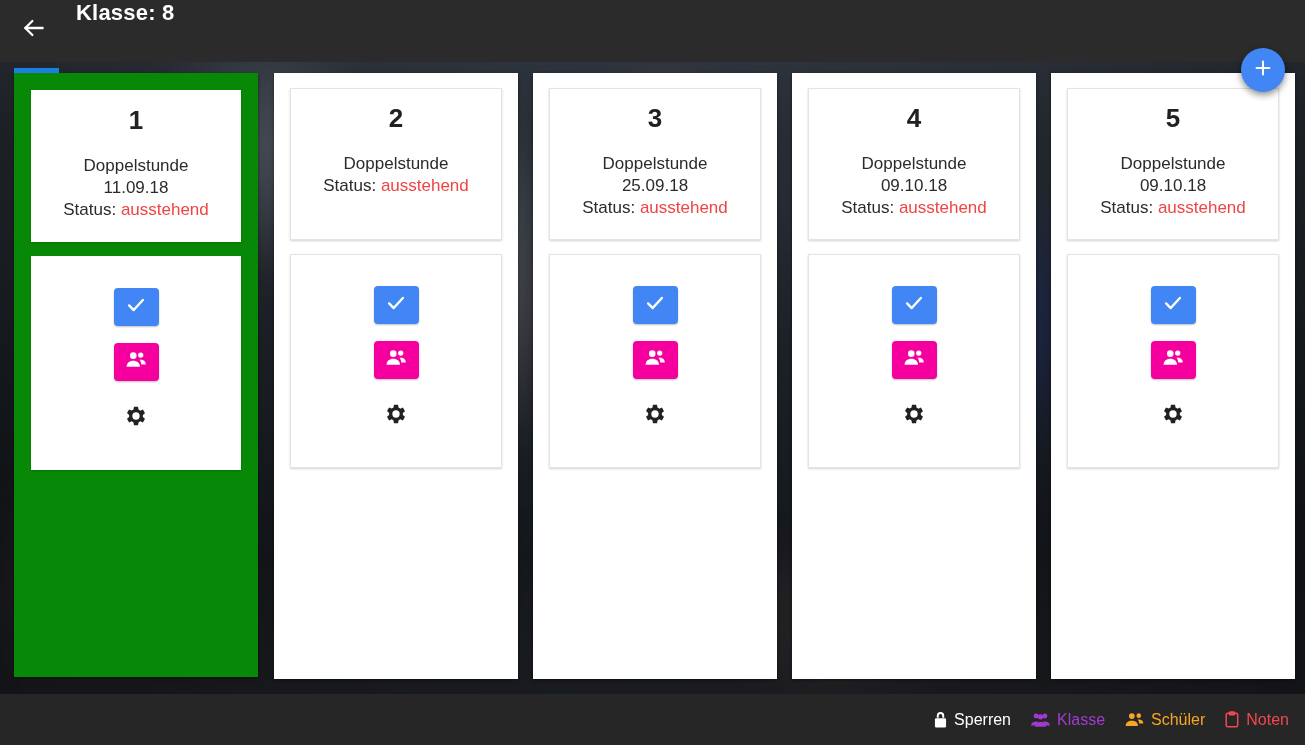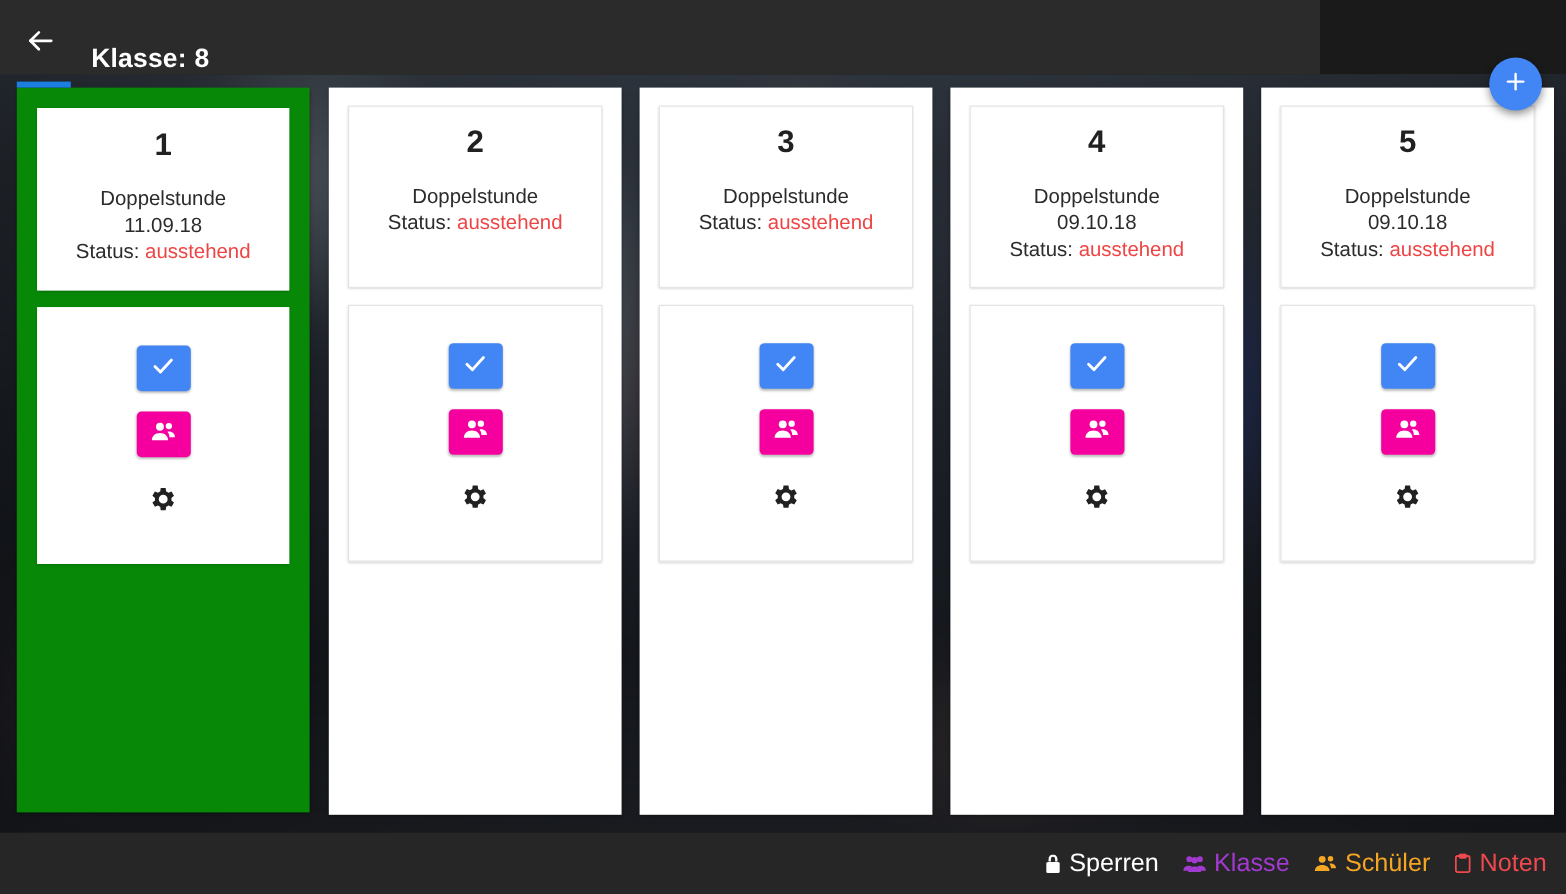--- a/index.html
+++ b/index.html
@@ -40,23 +40,23 @@
       linear-gradient(180deg, #3c4450 0%, #2a3038 16%, #1b1f26 48%, #15181d 74%, #23262c 100%);
   }
   .bg-photo .vignette {
     position: absolute; inset: 0;
     background: radial-gradient(ellipse 900px 520px at 50% 45%, rgba(0,0,0,0) 30%, rgba(0,0,0,.45) 100%);
   }
 
   
   .appbar {
     position: absolute; left: 0; top: 0;
-    width: 1100px; height: 62px;
+    width: 1305px; height: 62px;
     background: #2b2b2b;
-    display: flex; align-items: flex-end;
+    display: flex; align-items: flex-start;
     z-index: 30;
   }
   .back-btn {
     width: 56px; height: 56px;
     margin-left: 6px;
     display: flex; align-items: center; justify-content: center;
     cursor: pointer;
     border-radius: 50%;
   }
   .back-btn svg { display: block; }
@@ -183,21 +183,21 @@
     background: #262626;
     display: flex;
     align-items: center;
     justify-content: flex-end;
     padding-right: 16px;
     gap: 20px;
     z-index: 30;
   }
   .bb-item {
     display: flex; align-items: center; gap: 7px;
-    font-size: 21px;
+    font-size: 16px;
     cursor: pointer;
     white-space: nowrap;
   }
   .bb-item svg { display: block; flex: none; }
 </style>
 </head>
 <body>
 
 <div id="app">
 
@@ -304,20 +304,21 @@
             </svg>
           </span>
         </div>
       </div>
     </div>
 
     <div class="column col-3">
       <div class="card info-card">
         <div class="card-number">3</div>
         <div class="card-line">Doppelstunde</div>
+        <div class="card-line">25.09.18</div>
         <div class="card-line">
           <span>Status:</span>
           <span class="status-value">ausstehend</span>
         </div>
       </div>
       <div class="card action-card">
         <div class="sq-btn btn-check">
           <span>
             <svg width="22" height="22" viewBox="0 0 24 24" fill="none" stroke="#ffffff" stroke-width="2.6" stroke-linecap="round" stroke-linejoin="round">
               <polyline points="4.5,12.5 9.5,17.5 19.5,6.5"></polyline>

